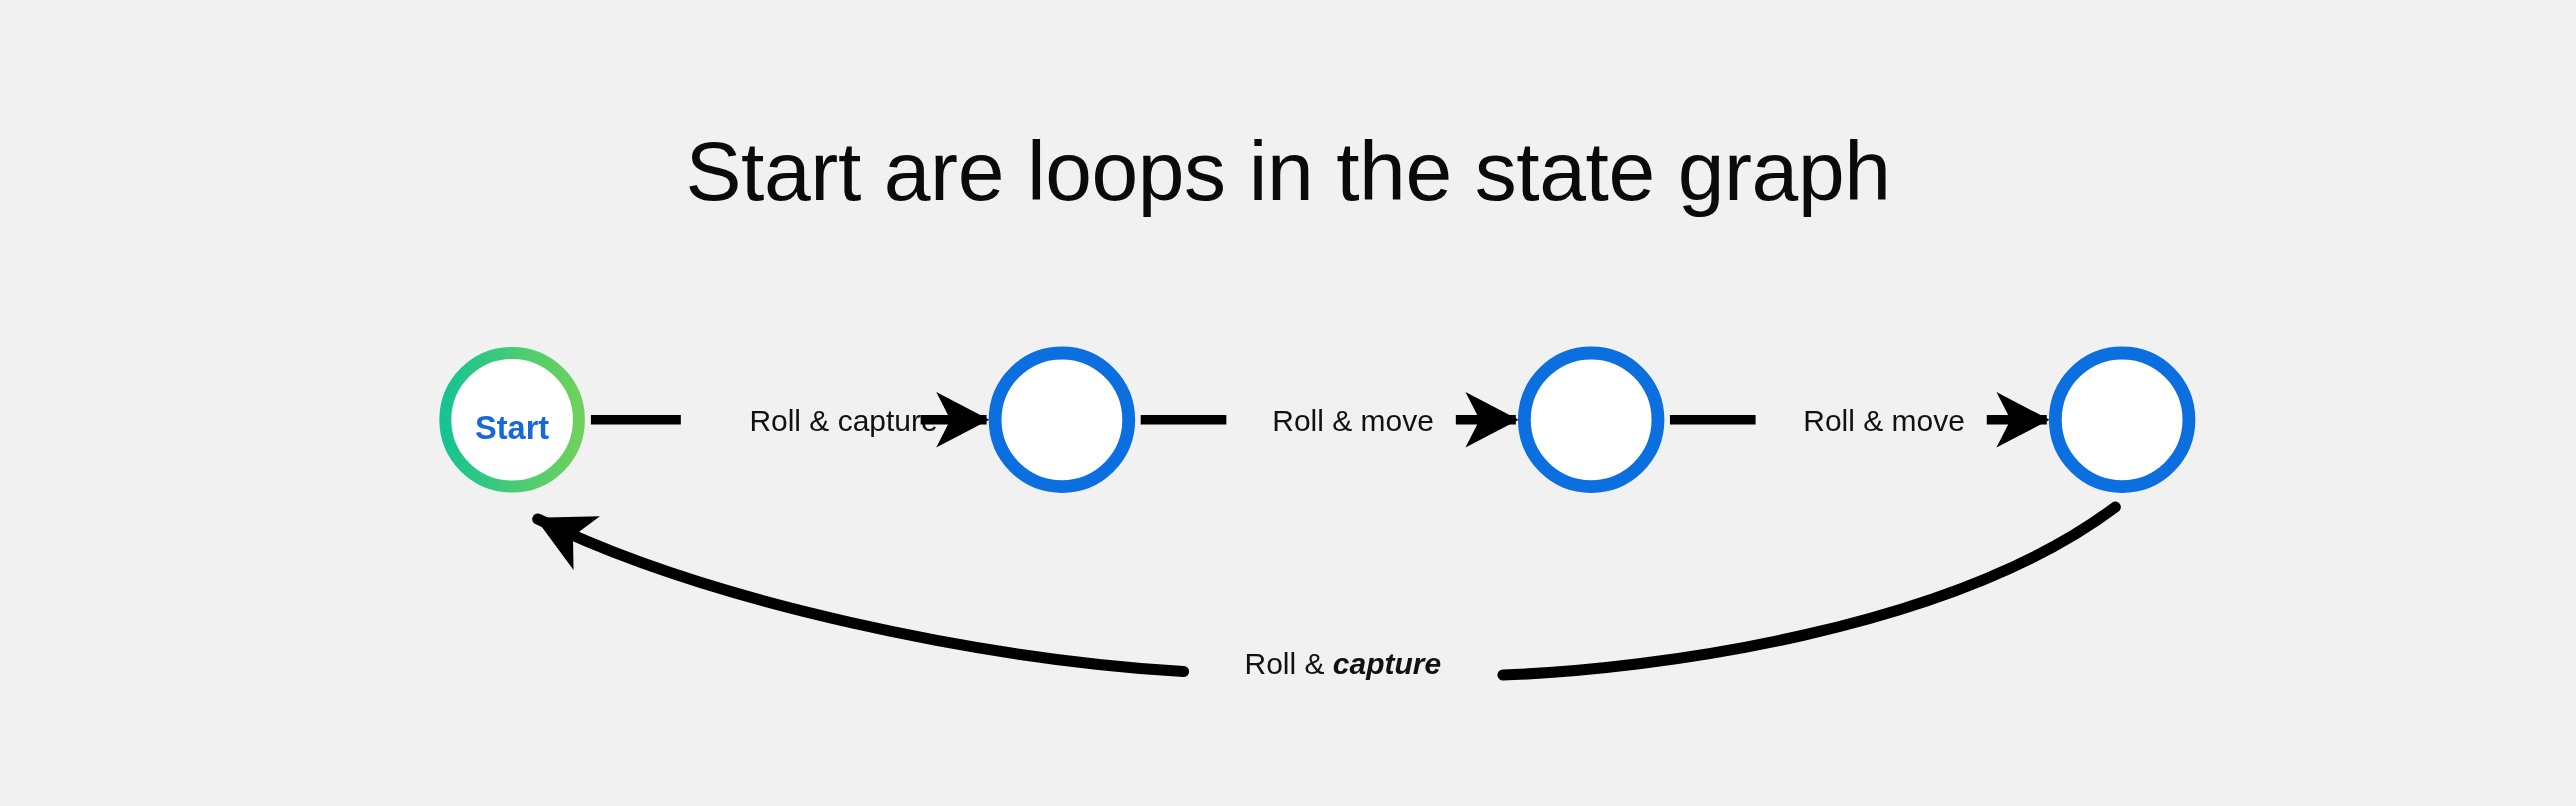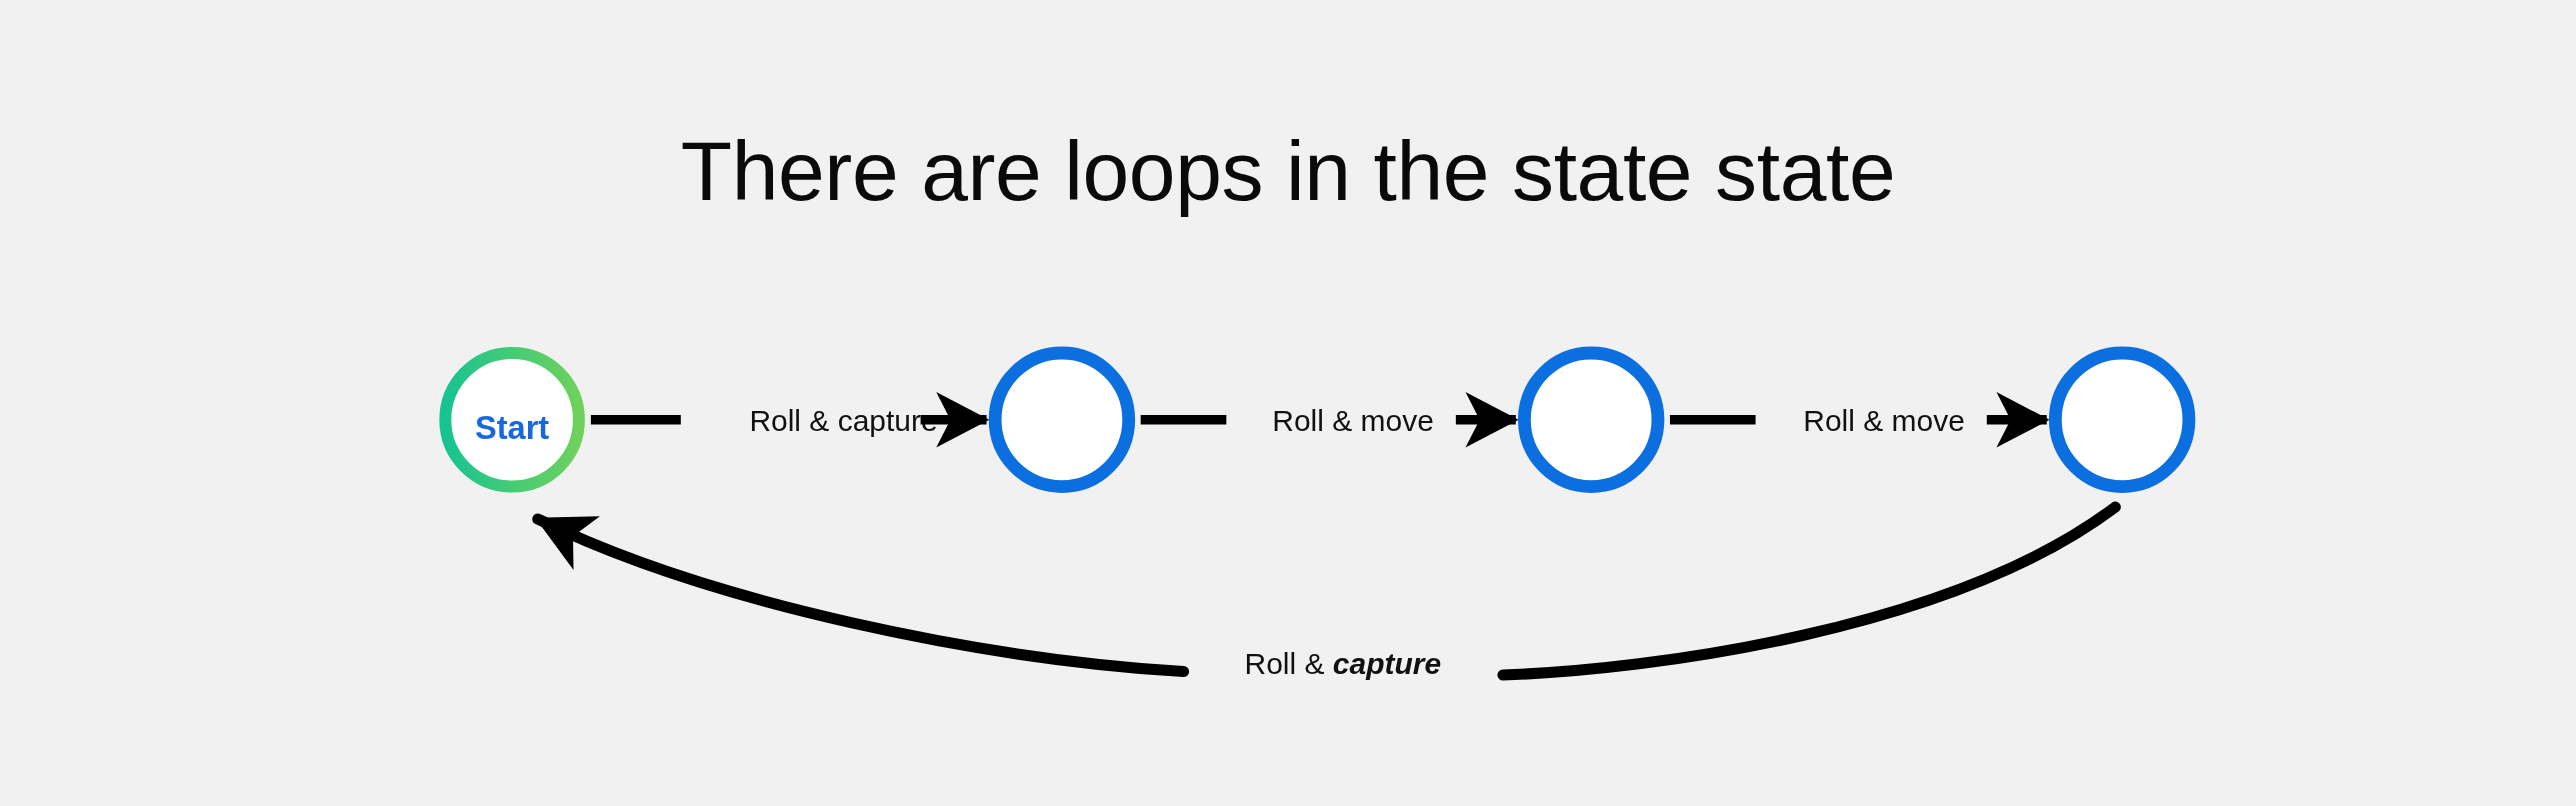--- a/index.html
+++ b/index.html
@@ -51,21 +51,21 @@
     font-size: 38px;
     font-weight: bold;
     fill: #1668dc;
   }
 </style>
 </head>
 <body>
 
 <div id="canvas">
 
-  <div id="title">There are loops in the state state</div>
+  <div id="title">Start are loops in the state graph</div>
 
   <svg id="diagram" viewBox="0 0 3008 942" width="2576" height="807" xmlns="http://www.w3.org/2000/svg">
 
     <defs>
       <linearGradient id="greenRing" x1="0" y1="0" x2="1" y2="0">
         <stop offset="0%" stop-color="#17c391"></stop>
         <stop offset="55%" stop-color="#49cc73"></stop>
         <stop offset="100%" stop-color="#6ed15c"></stop>
       </linearGradient>
       <marker id="arrowFlat" viewBox="0 0 12 12" refX="10.5" refY="6" markerWidth="7.2" markerHeight="7.2" orient="auto-start-reverse" markerUnits="strokeWidth">

